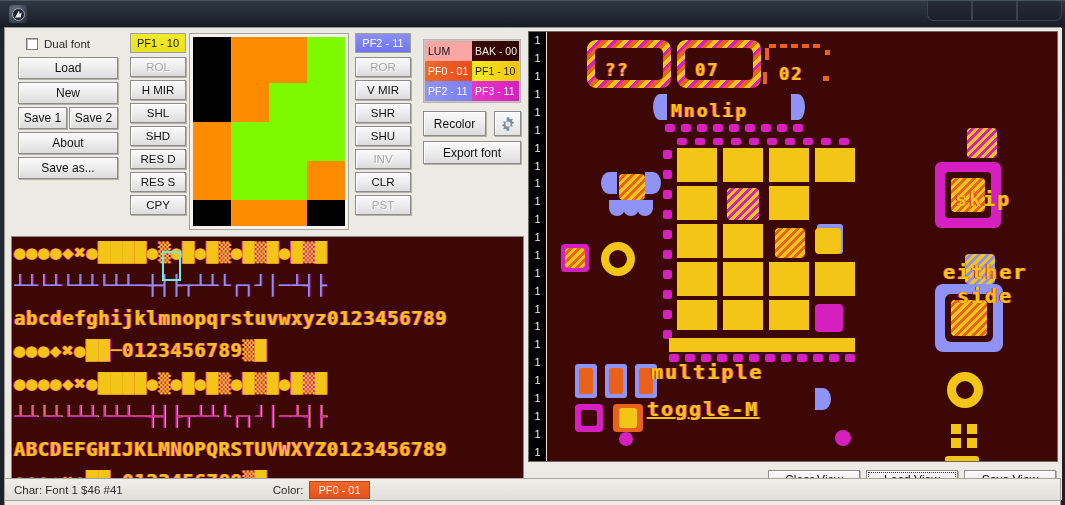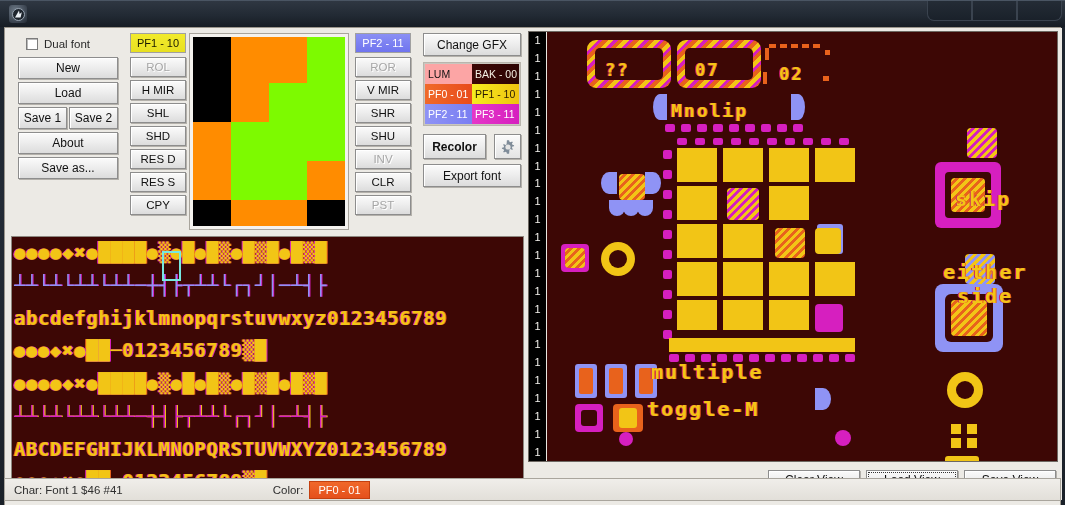--- a/index.html
+++ b/index.html
@@ -143,21 +143,21 @@
     display: flex; align-items: center; padding-left: 3px;
     font-size: 10.5px; white-space: nowrap; overflow: hidden;
   }
   .sw.lum { background: #fca5a5; color: #111; }
   .sw.bak { background: linear-gradient(90deg,#3d0705 0%,#2d0403 100%); color: #f3eee2; }
   .sw.pf0 { background: linear-gradient(90deg,#f06a2a 0%,#e84b1c 100%); color: #fff; }
   .sw.pf1 { background: linear-gradient(90deg,#f6ec1f 0%,#eec310 100%); color: #2a1a00; }
   .sw.pf2 { background: linear-gradient(90deg,#8f93f5 0%,#7a7ef2 100%); color: #fff; }
   .sw.pf3 { background: linear-gradient(90deg,#e537c8 0%,#d61fbf 100%); color: #fff; }
 
-  .recolorrow { display: flex; gap: 8px; align-items: stretch; margin-bottom: 5px; font-weight: bold; }
+  .recolorrow { display: flex; gap: 8px; align-items: stretch; margin-bottom: 5px; }
   .recolorrow .btn { flex: 1; margin-bottom: 0; height: 25px; }
   .gearbtn {
     width: 27px; height: 25px;
     background: linear-gradient(180deg,#fbfbfb 0%,#e4e4e4 100%);
     border: 1px solid #8d8d8d;
     box-shadow: inset 1px 1px 0 #fff, 1px 1px 0 #b4b1ab;
     display: flex; align-items: center; justify-content: center;
   }
 
   
@@ -260,22 +260,22 @@
 
   <div class="client">
 
     <div class="leftpane">
 
       <div class="colA">
         <div class="chkrow">
           <div class="chkbox"></div>
           <div class="chklabel">Dual font</div>
         </div>
+        <div class="btn wide">Load</div>
         <div class="btn wide">New</div>
-        <div class="btn wide">Load</div>
         <div class="btnpair">
           <div class="btn">Save 1</div>
           <div class="btn">Save 2</div>
         </div>
         <div class="btn wide">About</div>
         <div class="btn wide">Save as...</div>
       </div>
 
       <div class="colB">
         <div class="badge pf1">PF1 - 10</div>
@@ -318,21 +318,20 @@
         <div class="btn disabled">ROR</div>
         <div class="btn">V MIR</div>
         <div class="btn">SHR</div>
         <div class="btn">SHU</div>
         <div class="btn disabled">INV</div>
         <div class="btn">CLR</div>
         <div class="btn disabled">PST</div>
       </div>
 
       <div class="colD">
-        <div class="btn">Change GFX</div>
         <div class="palette">
           <div class="sw lum">LUM</div>
           <div class="sw bak">BAK - 00</div>
           <div class="sw pf0">PF0 - 01</div>
           <div class="sw pf1">PF1 - 10</div>
           <div class="sw pf2">PF2 - 11</div>
           <div class="sw pf3">PF3 - 11</div>
         </div>
         <div class="recolorrow">
           <div class="btn">Recolor</div>
@@ -509,21 +508,21 @@
             <div class="sprite" style="left: 282px; top: 322px; width: 10px; height: 8px; background: rgb(214, 31, 191); border-radius: 2px;"></div>
             <div class="sprite" style="left: 298px; top: 322px; width: 10px; height: 8px; background: rgb(214, 31, 191); border-radius: 2px;"></div>
             <div class="pxtxt" style="left: 58px; top: 28px; font-size: 17px;">??</div>
             <div class="pxtxt" style="left: 148px; top: 28px; font-size: 17px;">07</div>
             <div class="pxtxt" style="left: 232px; top: 32px; font-size: 17px;">02</div>
             <div class="pxtxt" style="left: 124px; top: 68px; font-size: 18px;">Mnolip</div>
             <div class="pxtxt" style="left: 408px; top: 155px; font-size: 20px;">skip</div>
             <div class="pxtxt" style="left: 396px; top: 228px; font-size: 20px;">either</div>
             <div class="pxtxt" style="left: 410px; top: 252px; font-size: 20px;">side</div>
             <div class="pxtxt" style="left: 104px; top: 328px; font-size: 20px;">multiple</div>
-            <div class="pxtxt" style="left: 100px; top: 365px; font-size: 20px;">toggle-M</div>
+            <div class="pxtxt" style="left: 100px; top: 365px; font-size: 20px; text-decoration: underline;">toggle-M</div>
           </div>
       </div>
       <div class="viewbtns">
         <div class="btn">Clear View</div>
         <div class="btn focus">Load View</div>
         <div class="btn">Save View</div>
       </div>
     </div>
   </div>
 

